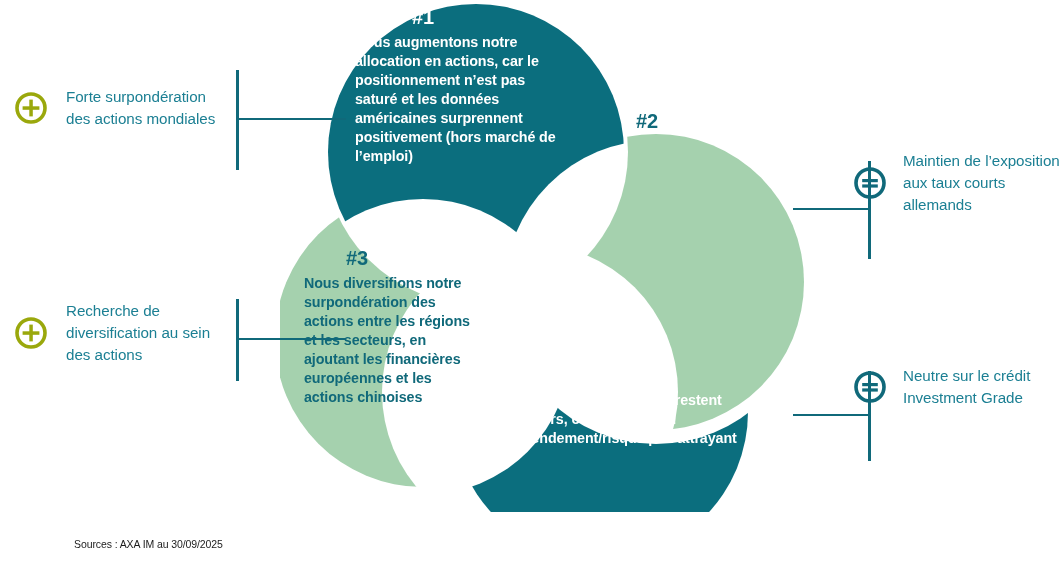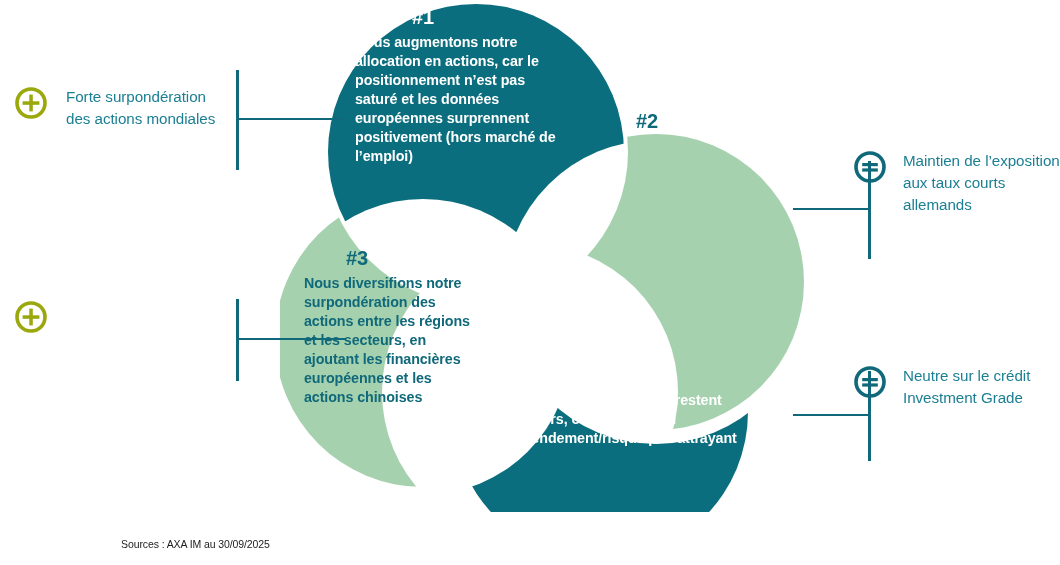--- a/index.html
+++ b/index.html
@@ -54,20 +54,21 @@
   .c2 { left: 636px; top: 108px; width: 175px; }
   .c3 { left: 304px; top: 245px; width: 170px; }
   .c4 { left: 526px; top: 362px; width: 215px; }
 
   .ital { font-style: italic; }
 
   
   .side-item {
     position: absolute;
     display: flex;
+    align-items: center;
   }
   .side-item.left  { left: 14px; }
   .side-item.right { left: 853px; }
 
   .row1 { top: 86px;  }
   .row2 { top: 150px; }
   .row3 { top: 300px; }
   .row4 { top: 365px; }
 
   .badge {
@@ -120,21 +121,21 @@
 
   
   #sources {
     position: absolute;
     left: 74px;
     top: 538px;
     font-size: 10.5px;
     color: #1c1c1c;
     letter-spacing: -0.1px;
   }
-  #sources .src-label { font-weight: normal; margin-left: 47px; }
+  #sources .src-label { font-weight: normal; }
   #sources .src-value { font-weight: normal; }
 </style>
 </head>
 <body>
 
 <div id="pinwheel">
   <svg viewBox="0 0 540 520" xmlns="http://www.w3.org/2000/svg">
     <defs>
 
       <mask id="mask1">
@@ -164,21 +165,21 @@
     <circle cx="376" cy="290" r="148" fill="#a5d1ae" mask="url(#mask2)"></circle>
 
     <circle cx="143" cy="347" r="148" fill="#a5d1ae" mask="url(#mask3)"></circle>
 
     <circle cx="320" cy="420" r="148" fill="#0b6e7e" mask="url(#mask4)"></circle>
   </svg>
 </div>
 
 <div class="circle-text c1">
   <span class="circle-num indent1">#1</span>
-  <span>Nous augmentons notre allocation en actions, car le positionnement n’est pas saturé et les données européennes surprennent positivement (hors marché de l’emploi)</span>
+  <span>Nous augmentons notre allocation en actions, car le positionnement n’est pas saturé et les données américaines surprennent positivement (hors marché de l’emploi)</span>
 </div>
 
 <div class="circle-text dark c2">
   <span class="circle-num">#2</span>
 </div>
 
 <div class="circle-text dark c3">
   <span class="circle-num indent3">#3</span>
   <span>Nous diversifions notre surpondération des actions entre les régions et les secteurs, en ajoutant les financières européennes et les actions chinoises</span>
 </div>
@@ -217,20 +218,21 @@
 </div>
 
 <div class="side-item left row3">
   <span class="badge">
     <svg viewBox="0 0 34 34" width="34" height="34" xmlns="http://www.w3.org/2000/svg">
       <circle cx="17" cy="17" r="14" fill="none" stroke="#9aa80c" stroke-width="3.6"></circle>
       <rect x="15.3" y="8.6" width="3.5" height="16.8" fill="#9aa80c"></rect>
       <rect x="8.6" y="15.3" width="16.8" height="3.5" fill="#9aa80c"></rect>
     </svg>
   </span>
+  <span class="side-label">Recherche de diversification au sein des actions</span>
 </div>
 
 <div class="side-item right row2">
   <span class="badge">
     <svg viewBox="0 0 34 34" width="34" height="34" xmlns="http://www.w3.org/2000/svg">
       <circle cx="17" cy="17" r="14" fill="none" stroke="#10697a" stroke-width="3.6"></circle>
       <rect x="9.2" y="13.0" width="15.6" height="3.2" fill="#10697a"></rect>
       <rect x="9.2" y="18.4" width="15.6" height="3.2" fill="#10697a"></rect>
     </svg>
   </span>

